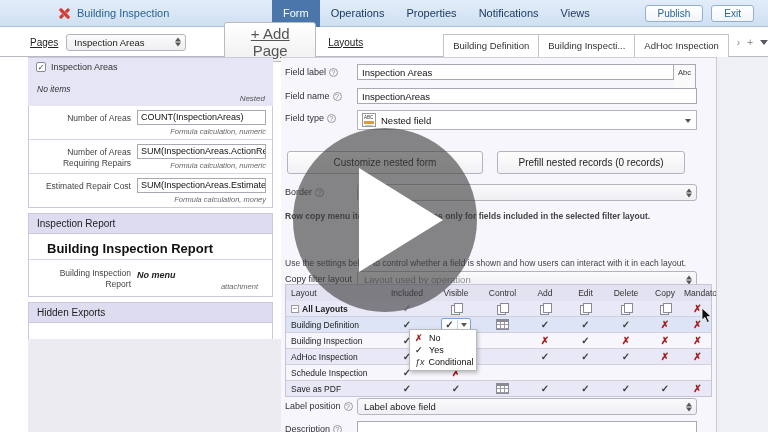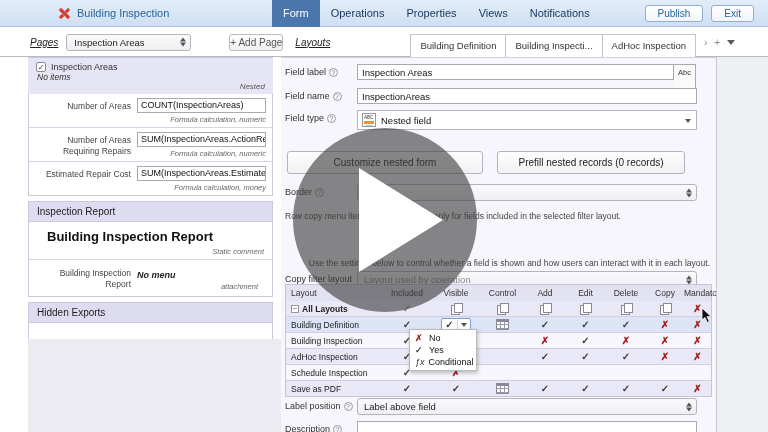--- a/index.html
+++ b/index.html
@@ -21,35 +21,35 @@
   .main-nav { display:flex; height:27px; align-items:stretch; margin-left:14px; }
   .nav-tab { font-size:11px; color:#17365d; padding:0 11px; display:flex; align-items:center; cursor:default; }
   .nav-tab.active { background:#4a76ab; color:#fff; }
   .top-actions { margin-left:auto; margin-right:14px; display:flex; gap:8px; }
   .tbtn { font-size:10px; color:#2a6496; background:linear-gradient(#ffffff,#f1f5fa);
           border:1px solid #93afcb; border-radius:3px; padding:2px 12px; }
 
   
   .toolbar { position:absolute; left:0; top:28px; width:768px; height:29px; background:#fff;
              border-bottom:1px solid #b9b9c2; display:flex; align-items:center; }
-  .link { font-size:10px; color:#222; text-decoration:underline;font-style:italic; }
+  .link { font-size:10px; color:#222; text-decoration:underline; }
   #pages-link { margin-left:30px; }
   .select { position:relative; height:17px; background:linear-gradient(#fbfbfb,#efeff2);
             border:1px solid #b4b4bf; border-radius:3px; font-size:9.5px; color:#222;
             display:flex; align-items:center; padding:0 18px 0 7px; }
   #page-select { width:125px; margin-left:8px; }
   .stepper { position:absolute; right:3px; top:50%; transform:translateY(-50%);
              width:9px; height:11px; display:flex; flex-direction:column;
              align-items:center; justify-content:center; gap:1px; }
   .stepper::before { content:""; border-left:3px solid transparent; border-right:3px solid transparent;
                      border-bottom:4px solid #555; }
   .stepper::after  { content:""; border-left:3px solid transparent; border-right:3px solid transparent;
                      border-top:4px solid #555; }
-  #add-page-btn { margin-left:38px; font-size:10px; color:#555; background:linear-gradient(#fff,#f0f0f0);
-                  border:1px solid #bbb; border-radius:3px; padding:2px 0; }
+  #add-page-btn { margin-left:38px; font-size:15px; color:#555; background:linear-gradient(#fff,#f0f0f0);
+                  border:1px solid #bbb; border-radius:3px; padding:2px 8px;text-decoration:underline; }
   #layouts-link { margin-left:12px; }
   .ltabs { display:flex; align-items:flex-end; height:29px; margin-left:80px; }
   .ltab { font-size:9.5px; color:#333; background:#fff; border:1px solid #c4c4cc; border-bottom:none;
           padding:5px 9px 6px; white-space:nowrap; }
   .ltab + .ltab { border-left:none; }
   .ltab.active { background:#f0f0f2; border-top:2px solid #4a7fc0; padding-top:4px; }
   .tabstrip-icons { display:flex; align-items:center; gap:7px; margin-left:8px; }
   .strip-ico { font-size:10px; color:#8a8a94; }
   .strip-caret { width:0; height:0; border-left:4px solid transparent; border-right:4px solid transparent;
                  border-top:5px solid #5a5a64; }
@@ -57,21 +57,21 @@
   
   .left-panel { position:absolute; left:28px; top:57px; width:245px; }
   .lp-block { border:1px solid #c9c8dc; border-top:none; background:#fff; }
   .lp-sec-head { background:#dedcf0; border:1px solid #c9c8dc; font-size:10px; color:#222;
                  padding:4px 8px; margin-top:5px; }
   #nested-sec { background:#e6e5f6; border-top:1px solid #c9c8dc; padding:4px 8px 3px; }
   .chk-row { display:flex; align-items:center; gap:5px; }
   .checkbox { width:10px; height:10px; border:1px solid #8a8a96; background:#fff; border-radius:2px;
               font-size:8px; line-height:9px; text-align:center; color:#333; }
   .nested-title { font-size:9px; color:#333; }
-  .no-items { font-size:8.5px; font-style:italic; color:#333; margin:0 0 0 1px; }
+  .no-items { font-size:8.5px; font-style:italic; color:#333; margin:12px 0 0 1px; }
   .type-tag { font-size:8px; font-style:italic; color:#555; text-align:right; }
   .lfield { display:flex; padding:4px 6px 3px; border-top:1px solid #d6d5e6; }
   .lfield:first-child { border-top:none; }
   .flab { width:102px; font-size:8.5px; color:#444; text-align:right; padding:3px 6px 0 0; line-height:1.25; }
   .fright { flex:1; min-width:0; }
   .finput { height:15px; border:1px solid #a9a9b4; background:#fff; font-size:9px; color:#111;
             padding:1px 3px; white-space:nowrap; overflow:hidden; }
   .fmeta { font-size:7.5px; font-style:italic; color:#666; text-align:right; margin-top:2px; }
   .static-block { padding:7px 8px 3px; }
   .static-title { font-size:13px; font-weight:bold; color:#111; margin-left:10px; }
@@ -175,22 +175,22 @@
 
   <div class="topbar">
     <div class="app-id">
       <span class="app-icon"></span>
       <span class="app-title">Building Inspection</span>
     </div>
     <div class="main-nav" id="main-nav">
         <div class="nav-tab active">Form</div>
         <div class="nav-tab">Operations</div>
         <div class="nav-tab">Properties</div>
+        <div class="nav-tab">Notifications</div>
         <div class="nav-tab">Views</div>
-        <div class="nav-tab">Notifications</div>
       </div>
     <div class="top-actions">
       <button class="tbtn">Publish</button>
       <button class="tbtn">Exit</button>
     </div>
   </div>
 
   <div class="toolbar">
     <span class="link" id="pages-link">Pages</span>
     <div class="select" id="page-select">
@@ -241,21 +241,20 @@
             <div class="finput">SUM(InspectionAreas.EstimatedCo</div>
             <div class="fmeta">Formula calculation, money</div>
           </div>
         </div>
       </div>
 
     <div class="lp-sec-head">Inspection Report</div>
     <div class="lp-block">
       <div class="static-block">
         <div class="static-title">Building Inspection Report</div>
-        <div class="static-meta">Static comment</div>
       </div>
       <div class="attach-row">
         <div class="flab">Building Inspection Report</div>
         <div class="fright">
           <div class="attach-val">No menu</div>
           <div class="attach-meta">attachment</div>
         </div>
       </div>
     </div>
 
@@ -304,33 +303,33 @@
       <div class="rlab">
         <span>Border</span>
         <span class="q-ico">?</span>
       </div>
       <div class="rselect placeholder" style="width:340px;">
         <span>Border</span>
         <span class="stepper"></span>
       </div>
     </div>
 
-    <div class="note" style="top:153px; width:420px;">Row copy menu item shall copy values only for fields included in the selected filter layout.</div>
+    <div class="note" style="top:153px; width:420px;font-weight:bold;">Row copy menu item shall copy values only for fields included in the selected filter layout.</div>
 
     <div class="rrow" style="top:170px;margin-top:43px;">
       <div class="rlab">
         <span>Copy filter layout</span>
       </div>
       <div class="rselect" style="width:340px; color:#8c8c96;">
         <span>Layout used by operation</span>
         <span class="stepper"></span>
       </div>
     </div>
 
-    <div class="note" style="top:200px; width:425px;text-align:right;">Use the settings below to control whether a field is shown and how users can interact with it in each layout.</div>
+    <div class="note" style="top:200px; width:425px;">Use the settings below to control whether a field is shown and how users can interact with it in each layout.</div>
 
     <div class="ltable">
       <div class="tr thead" id="ltable-head">
           <div class="td first">Layout</div>
           <div class="td">Included</div>
           <div class="td">Visible</div>
           <div class="td">Control</div>
           <div class="td">Add</div>
           <div class="td">Edit</div>
           <div class="td">Delete</div>

